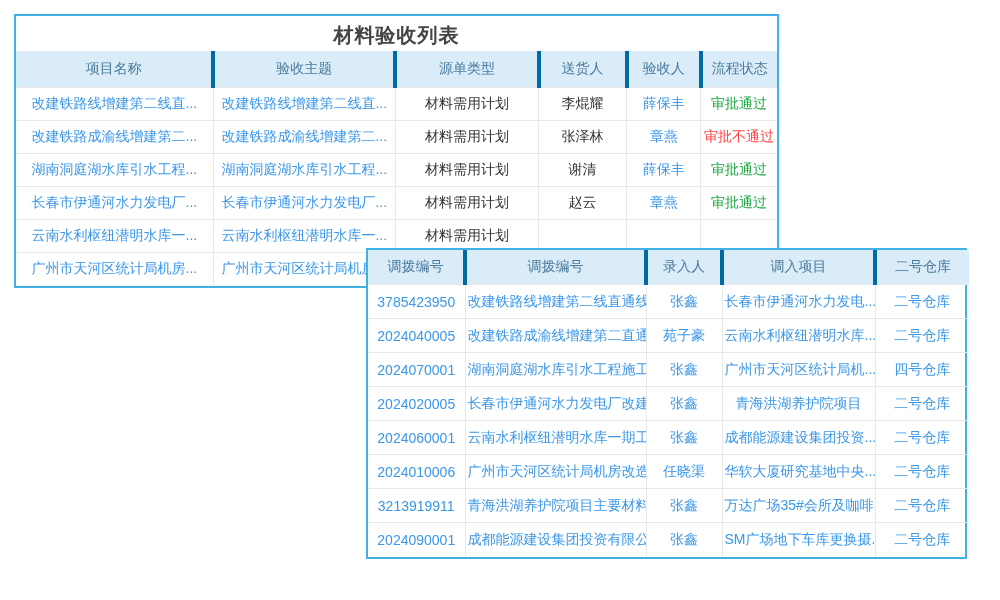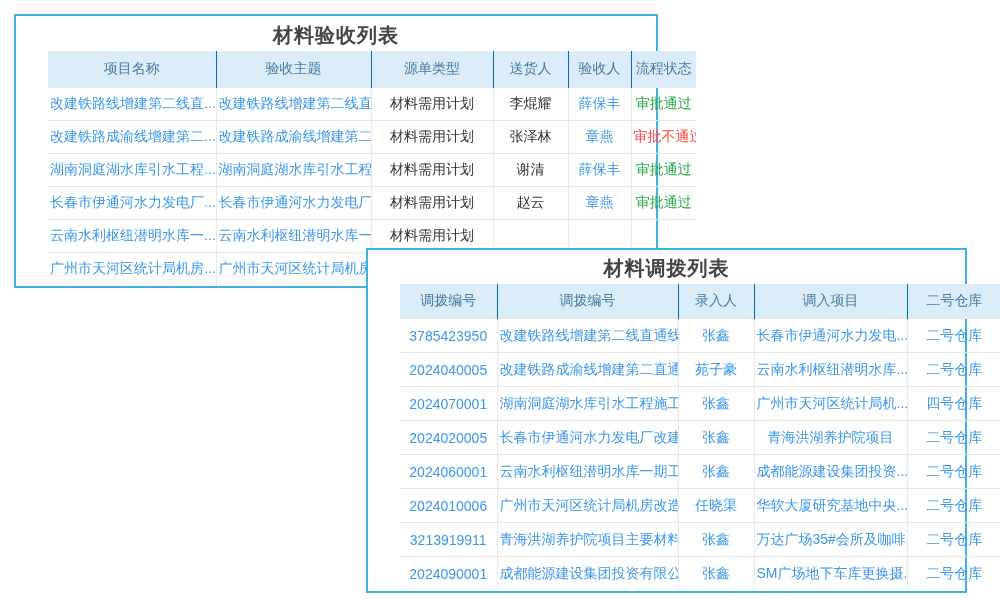--- a/index.html
+++ b/index.html
@@ -20,28 +20,27 @@
     font-size:20px;
     color:var(--title-text,#444444);
     letter-spacing:1px;
   }
   .t1 .panel-title{height:35px;line-height:38px;}
   .t2 .panel-title{height:34px;line-height:36px;}
   table{
     border-collapse:collapse;
     table-layout:fixed;
     width:100%;
-    margin-left:32px;
   }
   thead th{
     background:var(--header-bg,#d9ecf8);
     color:var(--header-text,#4a7a9c);
     font-weight:normal;
     font-size:14px;
-    border-left:1px solid #0369a1;
+    border-left:4px solid #0369a1;
     white-space:nowrap;overflow:hidden;
   }
   thead th:first-child{border-left:none;}
   .t1 thead th{height:34px;}
   .t2 thead th{height:32px;}
   tbody td{
     font-size:14px;
     text-align:center;
     border-top:1px solid var(--divider,#e8e8e8);
     border-left:1px solid var(--divider,#e8e8e8);
@@ -50,21 +49,21 @@
     padding:0 2px;
     box-sizing:border-box;
   }
   tbody td:first-child{border-left:none;}
   .t1 tbody td{height:33px;}
   .t2 tbody td{height:34px;}
   .cell-link{color:var(--link,#3b97e8);cursor:pointer;}
   .cell-plain{color:var(--plain,#333333);}
   .status-pass{color:var(--pass,#21a845);}
   .status-fail{color:var(--fail,#ff4242);}
-  .t1{left:14px;top:14px;width:644px;z-index:1;}
+  .t1{left:14px;top:14px;width:765px;z-index:1;}
   .t2{left:366px;top:248px;width:601px;z-index:2;}
 </style>
 </head>
 <body style="--accent: #41b1e3; --header-bg: #d9ecf8; --header-text: #4a7a9c; --title-text: #444444; --link: #3b97e8; --plain: #333333; --pass: #21a845; --fail: #ff4242; --divider: #e8e8e8;">
 
 <div class="panel t1">
   <div class="panel-title">材料验收列表</div>
   <table>
     <colgroup>
       <col style="width:168px">
@@ -131,21 +130,20 @@
           <td class="cell-plain">材料需用计划</td>
           <td class="cell-plain"></td>
           <td class="cell-plain"></td>
           <td class="cell-plain"></td>
         </tr>
       </tbody>
   </table>
 </div>
 
 <div class="panel t2">
-  <div class="panel-title">材料调拨列表</div>
   <table>
     <colgroup>
       <col style="width:97px">
         <col style="width:181px">
         <col style="width:76px">
       <col style="width:153px">
         <col style="width:94px">
     </colgroup>
     <thead>
         <tr>

